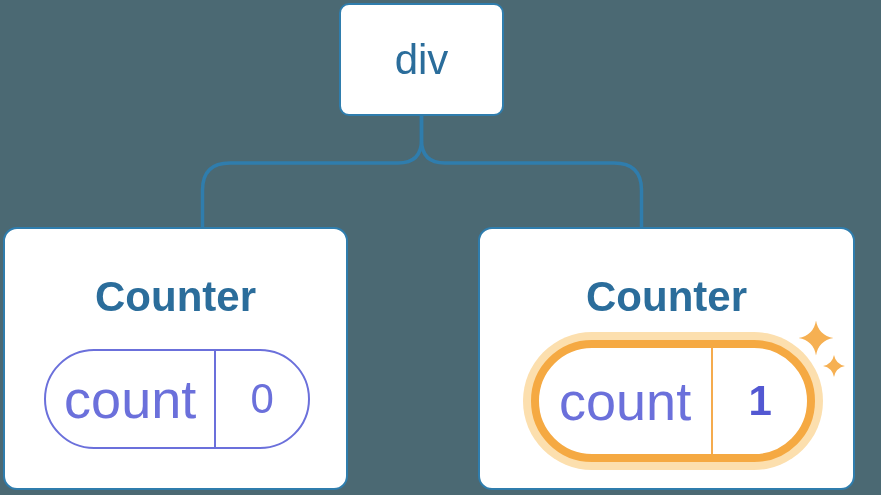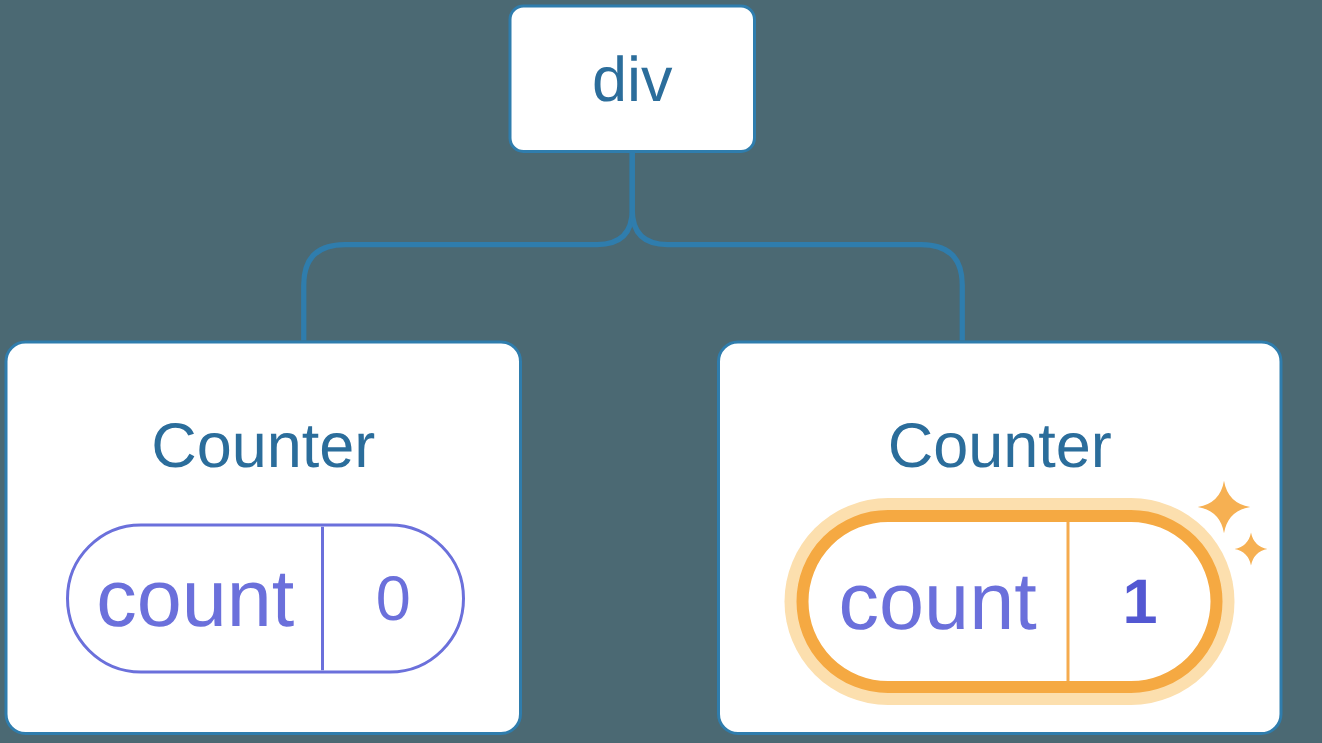--- a/index.html
+++ b/index.html
@@ -25,21 +25,21 @@
     overflow: hidden;
   }
   .connectors {
     position: absolute;
     left: 0; top: 0;
     z-index: 0;
   }
   .root-box {
     position: absolute;
     left: 339px; top: 3px;
-    width: 165px; height: 99px;
+    width: 165px; height: 113px;
     background: var(--card-bg);
     border: 2.5px solid var(--blue);
     border-radius: 10px;
     display: flex;
     align-items: center;
     justify-content: center;
     font-size: 42px;
     font-weight: 500;
     color: var(--text-blue);
     z-index: 1;
@@ -55,21 +55,21 @@
   }
   .card.left { left: 3px; width: 345px; }
   .card.right { left: 478px; width: 377px; }
   .card-title {
     position: absolute;
     top: 44px;
     left: 0;
     width: 100%;
     text-align: center;
     font-size: 42px;
-    font-weight: 400;
+    font-weight: 700;
     color: var(--text-blue);
   }
   .pill {
     position: absolute;
     display: flex;
     background: var(--card-bg);
     border-radius: 999px;
     overflow: hidden;
   }
   .pill.plain {

